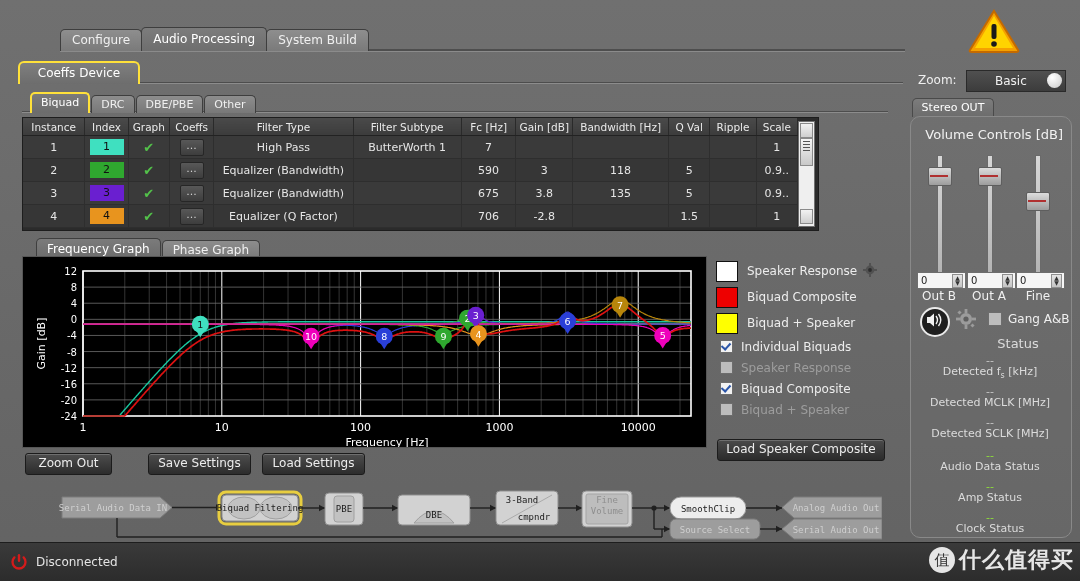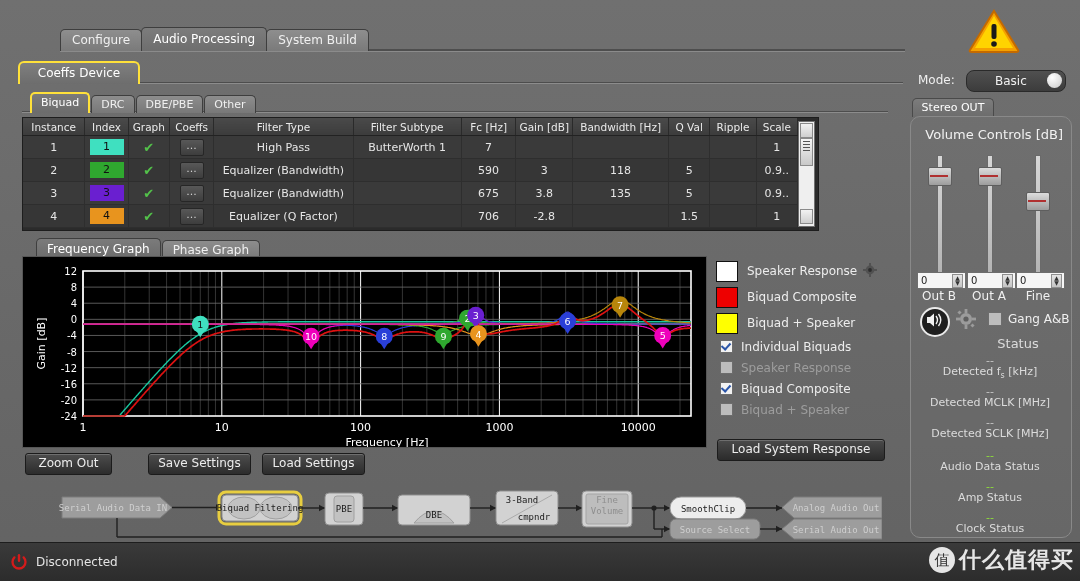--- a/index.html
+++ b/index.html
@@ -440,21 +440,21 @@
     </div>
     <div class="cbrow">
       <span class="cbox on"></span>
       <span class="lglabel">Biquad Composite</span>
     </div>
     <div class="cbrow">
       <span class="cbox off"></span>
       <span class="lglabel dim">Biquad + Speaker</span>
     </div>
   </div>
-  <div class="loadsp">Load System Response</div>
+  <div class="loadsp">Load Speaker Composite</div>
 
   <div class="btn" style="left:25px;top:453px;width:85px;">Zoom Out</div>
   <div class="btn" style="left:148px;top:453px;width:101px;">Save Settings</div>
   <div class="btn" style="left:262px;top:453px;width:101px;">Load Settings</div>
   <div class="btn" style="left:851px;top:548px;width:101px;">Load Settings</div>
 
   <div class="flow">
     <svg id="flowsvg" width="860" height="55">
         <path d="M40 12 h98 l12 10.5 l-12 10.5 h-98 z" fill="#9d9d9d" stroke="#7d7d7d"></path>
         <text x="91" y="26" fill="#cfcfcf" font-size="9" text-anchor="middle" font-family="DejaVu Sans Mono, monospace">Serial Audio Data IN</text>
@@ -513,22 +513,22 @@
   </div>
 
   <div style="position:absolute;left:968px;top:8px;">
     <svg width="52" height="46" viewBox="0 0 52 46">
       <path d="M26 3 L50 42 Q51 44 48 44 L4 44 Q1 44 2 42 Z" fill="#f5a100" stroke="#c46a00" stroke-width="2"></path>
       <path d="M26 8 L45 40 L7 40 Z" fill="#ffd400"></path>
       <rect x="23.5" y="16" width="5" height="15" rx="2" fill="#1a1a1a"></rect>
       <circle cx="26" cy="36" r="2.8" fill="#1a1a1a"></circle>
     </svg>
   </div>
-  <div style="position:absolute;left:918px;top:73px;font-size:12px;color:#efefef;">Mode:</div>
-  <div style="position:absolute;left:966px;top:70px;width:98px;height:20px;border-radius:8px;background:linear-gradient(#505050,#3c3c3c);border:1px solid #2a2a2a;text-align:center;">
+  <div style="position:absolute;left:918px;top:73px;font-size:12px;color:#efefef;">Zoom:</div>
+  <div style="position:absolute;left:966px;top:70px;width:98px;height:20px;border-radius:0;background:linear-gradient(#505050,#3c3c3c);border:1px solid #2a2a2a;text-align:center;">
     <span style="position:absolute;left:28px;top:3px;font-size:12px;color:#f0f0f0;">Basic</span>
     <span style="position:absolute;right:3px;top:2px;width:15px;height:15px;border-radius:50%;background:radial-gradient(circle at 35% 30%,#fff,#c9c9c9);"></span>
   </div>
 
   <div class="routtab">Stereo OUT</div>
   <div class="rpanel"></div>
   <div class="vctitle">Volume Controls [dB]</div>
 
   <div class="slider" style="left:937px;top:155px;height:118px;"></div>
   <div class="knob" style="left:928px;top:167px;"></div>

